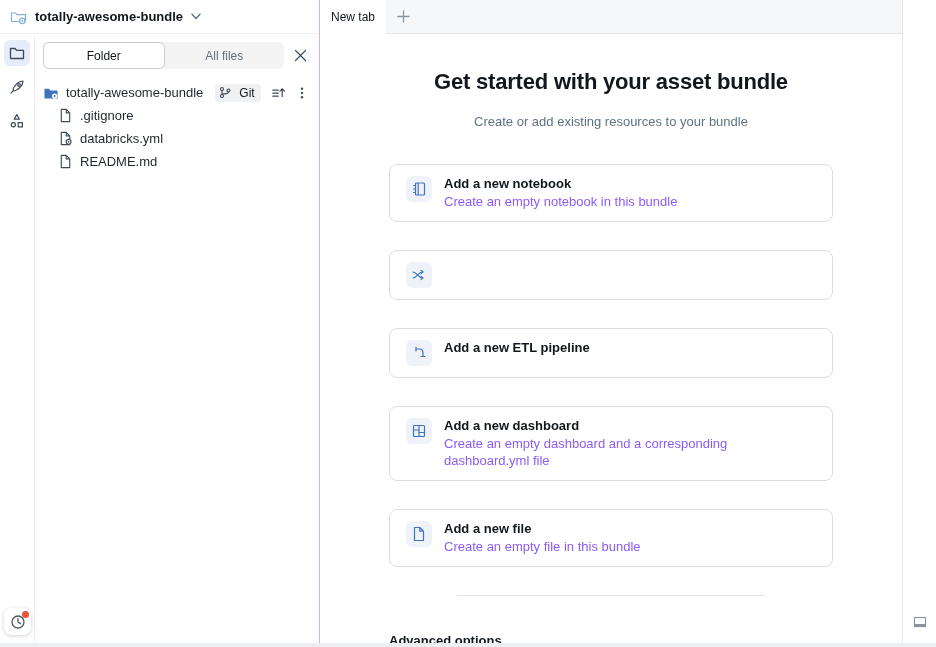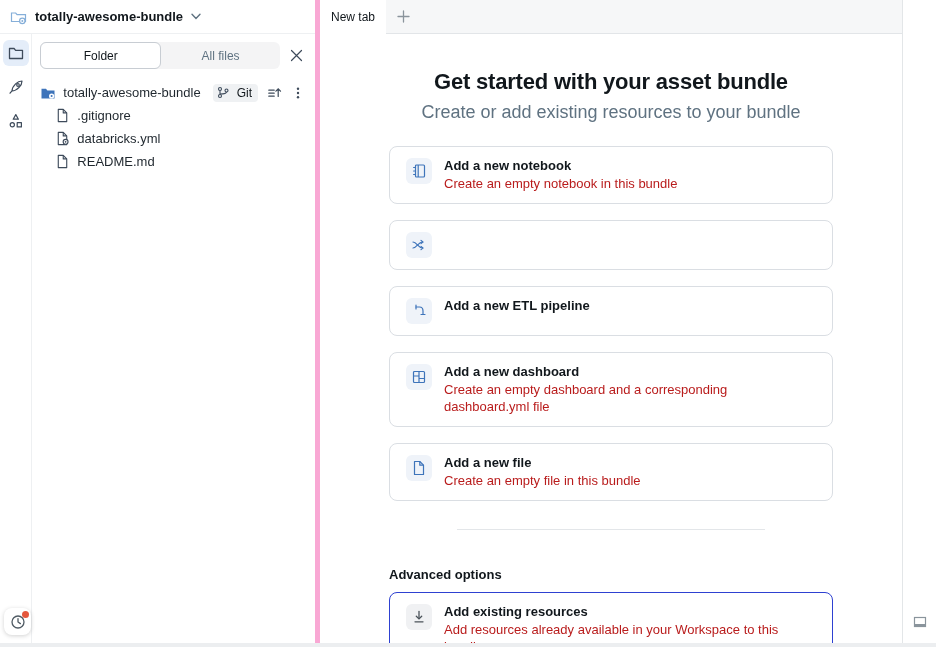--- a/index.html
+++ b/index.html
@@ -1,21 +1,21 @@
 <!DOCTYPE html>
 <html><head>
 <meta charset="utf-8">
 <style>
   * { margin:0; padding:0; box-sizing:border-box; }
   html,body { background:#fff; }
   body { font-family:"Liberation Sans","DejaVu Sans",sans-serif; color:#11171C; }
   .app { position:relative; width:936px; height:647px; background:#fff; overflow:hidden; }
 
   
-  .left-panel { position:absolute; left:0; top:0; width:320px; height:643px; background:#fff; border-right:5px solid #f9a8d4; }
+  .left-panel { position:absolute; left:0; top:0; width:320px; height:643px; background:#fff; border-right:1px solid #f9a8d4; }
   .panel-header { height:34px; display:flex; align-items:center; gap:8px; padding:0 10px; border-bottom:1px solid #EEF0F2; }
   .panel-title { font-size:13px; font-weight:700; color:#11171C; white-space:nowrap; }
   .chev { display:flex; align-items:center; color:#5F7281; cursor:pointer; }
   .panel-body { position:absolute; top:34px; bottom:0; left:0; right:0; display:flex; }
 
   .rail { width:35px; border-right:1px solid #EEF0F2; display:flex; flex-direction:column; align-items:center; padding-top:6px; gap:8px; position:relative; }
   .rail-btn { width:26px; height:26px; border-radius:6px; display:flex; align-items:center; justify-content:center; cursor:pointer; }
   .rail-btn.active { background:#E4EDF9; }
   .history-btn { position:absolute; left:4px; bottom:8px; width:27px; height:27px; background:#fff; border-radius:8px;
                  box-shadow:0 1px 4px rgba(0,0,0,.18); display:flex; align-items:center; justify-content:center; cursor:pointer; }
@@ -37,27 +37,27 @@
   .row-actions { margin-left:auto; display:flex; align-items:center; gap:6px; }
 
   
   .main { position:absolute; left:320px; top:0; width:582px; height:643px; background:#fff; }
   .tab-bar { height:34px; background:#F6F7F8; border-bottom:1px solid #E2E5E8; display:flex; align-items:stretch; }
   .tab.active { height:34px; padding:0 11px; background:#fff; display:flex; align-items:center; font-size:12px; color:#11171C; cursor:pointer; }
   .new-tab-btn { width:34px; display:flex; align-items:center; justify-content:center; color:#8A949C; cursor:pointer; }
 
   .content { display:flex; flex-direction:column; align-items:center; padding-top:35px; }
   .h1 { font-size:22px; font-weight:700; letter-spacing:-0.2px; color:#11171C; }
-  .sub { margin-top:7px; font-size:18px; color:#5F7281; }
+  .sub { margin-top:19px; font-size:13px; color:#5F7281; }
   .cards { width:444px; margin-top:23px; display:flex; flex-direction:column; gap:16px; }
-  .card { background:#fff; border:1px solid #DADEE3; border-radius:8px; padding:11px 16px; display:flex; gap:12px; align-items:flex-start; cursor:pointer; }
+  .card { background:#fff; border:1px solid #DADEE3; border-radius:8px; padding:11px 16px; display:flex; gap:12px; align-items:flex-start; cursor:pointer;margin-top:12px; }
   .card-icon { flex:0 0 auto; width:26px; height:26px; border-radius:6px; background:#EFF3F9; display:flex; align-items:center; justify-content:center; }
   .card-icon.gray { background:#F0F1F3; }
   .card-title { display:block; font-size:13px; font-weight:700; color:#11171C; line-height:16px; }
-  .card-desc { display:block; font-size:13px; color:#b91c1c; line-height:17px; margin-top:1px; }
+  .card-desc { display:block; font-size:13px; color:#8b5cf6; line-height:17px; margin-top:1px; }
   .divider { width:308px; height:1px; background:#E3E6E9; margin-top:28px; }
   .advanced { width:444px; margin-top:37px; }
   .advanced-label { font-size:13px; font-weight:700; color:#11171C; margin-bottom:10px; }
   .card.focused { border:1.5px solid #2E41D1; }
 
   
   .right-rail { position:absolute; right:0; top:0; width:34px; height:643px; background:#fff; border-left:1px solid #E3E6E8; }
   .panel-toggle { position:absolute; left:8px; bottom:12px; width:18px; height:18px; display:flex; align-items:center; justify-content:center; cursor:pointer; }
   .bottom-strip { position:absolute; left:0; bottom:0; width:936px; height:4px; background:#ECEEF0; }
 

